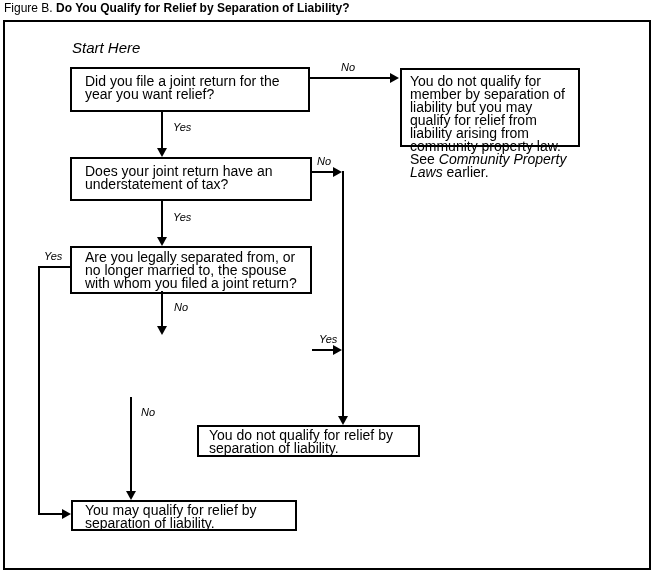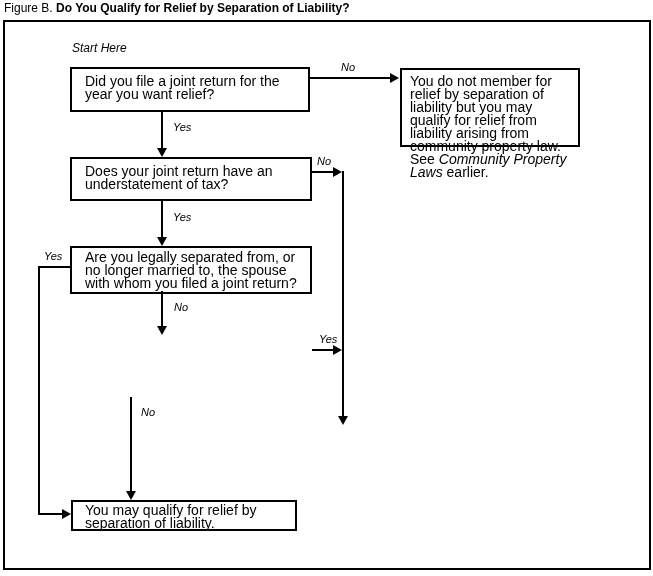--- a/index.html
+++ b/index.html
@@ -22,21 +22,21 @@
   }
   .box{
     position:absolute;border:2px solid #000;box-sizing:border-box;
     background:#fff;font-size:14px;line-height:13px;
   }
   .elabel{
     position:absolute;font-size:11px;font-style:italic;line-height:12px;white-space:nowrap;
   }
   .starthere{
     position:absolute;left:72px;top:42px;
-    font-size:12px;font-style:italic;line-height:12px;white-space:nowrap;
+    font-size:15px;font-style:italic;line-height:12px;white-space:nowrap;
   }
   .line{position:absolute;background:#000;}
   .arr-down{
     position:absolute;width:0;height:0;
     border-left:5px solid transparent;border-right:5px solid transparent;
     border-top:9px solid #000;
   }
   .arr-right{
     position:absolute;width:0;height:0;
     border-top:5px solid transparent;border-bottom:5px solid transparent;
@@ -52,28 +52,29 @@
     <span>Figure B. </span><span class="main">Do You Qualify for Relief by Separation of Liability?</span>
   </div>
 
   <div class="outer"></div>
 
   <div class="starthere">Start Here</div>
 
   <div class="box" style="left:70px;top:67px;width:240px;height:45px;padding:6px 8px 0 13px;">Did you file a joint return for the year you want relief?</div>
 
   <div class="box" style="left:400px;top:68px;width:180px;height:79px;padding:5px 5px 0 8px;">
-    <span>You do not member for relief by separation of liability but you may qualify for relief from liability arising from community property law. See </span><span style="font-style:italic;">Community Property Laws</span><span> earlier.</span>
+    <span>You do not qualify for member by separation of liability but you may qualify for relief from liability arising from community property law. See </span><span style="font-style:italic;">Community Property Laws</span><span> earlier.</span>
   </div>
 
   <div class="box" style="left:70px;top:157px;width:242px;height:44px;padding:6px 8px 0 13px;">Does your joint return have an understatement of tax?</div>
 
   <div class="box" style="left:70px;top:246px;width:242px;height:48px;padding:3px 8px 0 13px;">Are you legally separated from, or no longer married to, the spouse with whom you filed a joint return?</div>
 
 
+  <div class="box" style="left:197px;top:425px;width:223px;height:32px;padding:2px 8px 0 10px;">You do not qualify for relief by separation of liability.</div>
 
   <div class="box" style="left:71px;top:500px;width:226px;height:31px;padding:2px 8px 0 12px;">You may qualify for relief by separation of liability.</div>
 
   <div class="line" style="left:310px;top:77px;width:80px;height:2px;"></div>
   <div class="arr-right" style="left:390px;top:73px;"></div>
   <span class="elabel" style="left:341px;top:61px;">No</span>
 
   <div class="line" style="left:161px;top:112px;width:2px;height:37px;"></div>
   <div class="arr-down" style="left:157px;top:148px;"></div>
   <span class="elabel" style="left:173px;top:121px;">Yes</span>

